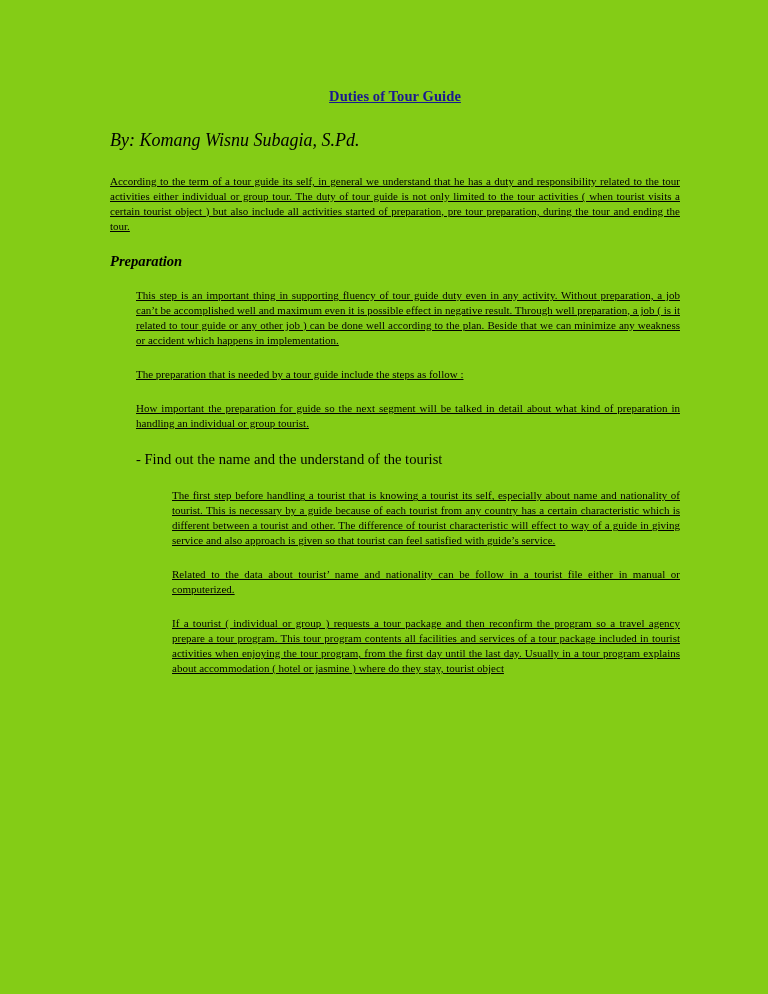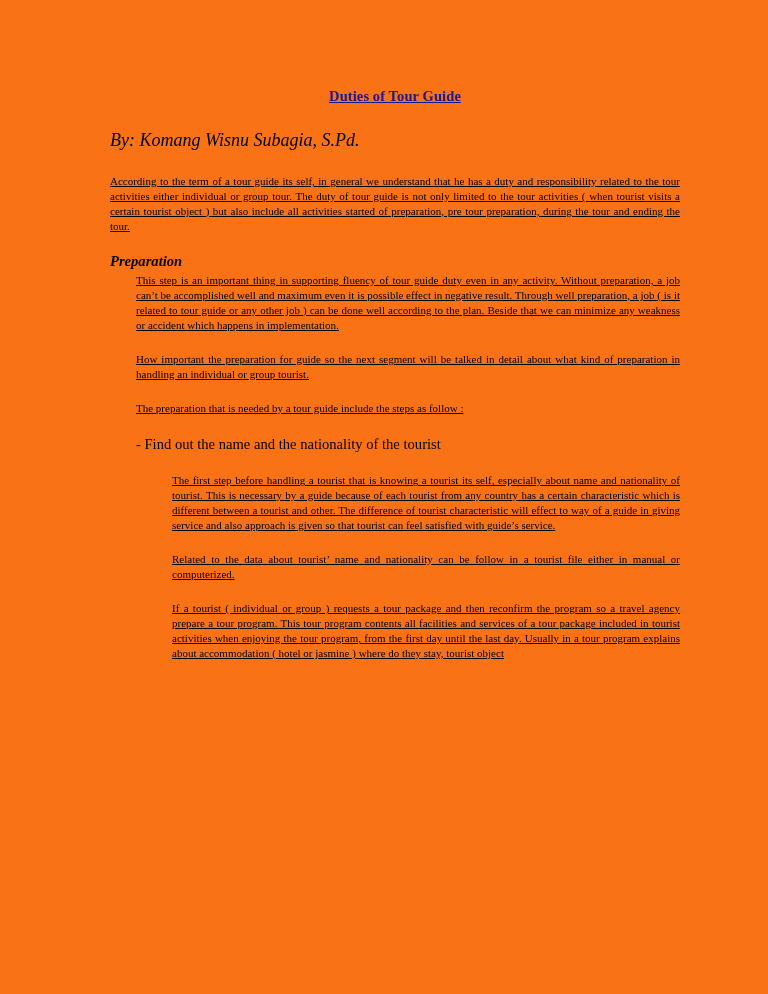--- a/index.html
+++ b/index.html
@@ -6,21 +6,21 @@
   html, body {
     margin: 0;
     padding: 0;
     background: #ffffff;
   }
 
   .page {
     position: relative;
     width: 768px;
     height: 994px;
-    background: #f97316;
+    background: #84cc16;
     overflow: hidden;
     box-sizing: border-box;
     font-family: "Liberation Serif", "DejaVu Serif", serif;
     color: #000000;
   }
 
   .content {
     position: absolute;
     left: 110px;
     top: 88px;
@@ -71,21 +71,21 @@
   p.lead-indent {
     text-indent: 42px;
     text-align: left;
     margin: 0 0 22px 0;
   }
 
   
   .sub-heading {
     font-style: italic;
     font-size: 14.6px;
-    margin: 0 0 3px 0;
+    margin: 0 0 18px 0;
     line-height: 1.25;
   }
 
   
   .indent-1 {
     margin-left: 26px;
   }
   .indent-2 {
     margin-left: 36px;
   }
@@ -120,25 +120,25 @@
 
     <p class="body">According to the term of a tour guide its self, in general we understand that he has a duty and responsibility related to the tour activities either individual or group tour. The duty of tour guide is not only limited to the tour activities ( when tourist visits a certain tourist object ) but also include all activities started of preparation, pre tour preparation, during the tour and ending the tour.</p>
 
 
     <h3 class="sub-heading">Preparation</h3>
 
     <div class="indent-1">
 
       <p class="body">This step is an important thing in supporting fluency of tour guide duty even in any activity. Without preparation, a job can’t be accomplished well and maximum even it is possible effect in negative result. Through well preparation, a job ( is it related to tour guide or any other job ) can be done well according to the plan. Beside that we can minimize any weakness or accident which happens in implementation.</p>
 
+      <p class="body">The preparation that is needed by a tour guide include the steps as follow :</p>
+
       <p class="body">How important the preparation for guide so the next segment will be talked in detail about what kind of preparation in handling an individual or group tourist.</p>
 
-      <p class="body">The preparation that is needed by a tour guide include the steps as follow :</p>
-
-      <p class="dash-item">- Find out the name and the nationality of the tourist</p>
+      <p class="dash-item">- Find out the name and the understand of the tourist</p>
 
       <div class="indent-2">
         <p class="body">The first step before handling a tourist that is knowing a tourist its self, especially about name and nationality of tourist. This is necessary by a guide because of each tourist from any country has a certain characteristic which is different between a tourist and other. The difference of tourist characteristic will effect to way of a guide in giving service and also approach is given so that tourist can feel satisfied with guide’s service.</p>
 
         <p class="body">Related to the data about tourist’ name and nationality can be follow in a tourist file either in manual or computerized.</p>
       </div>
 
 
       <div class="indent-2">
         <p class="body clipped">If a tourist ( individual or group ) requests a tour package and then reconfirm the program so a travel agency prepare a tour program. This tour program contents all facilities and services of a tour package included in tourist activities when enjoying the tour program, from the first day until the last day. Usually in a tour program explains about accommodation ( hotel or jasmine ) where do they stay, tourist object</p>

